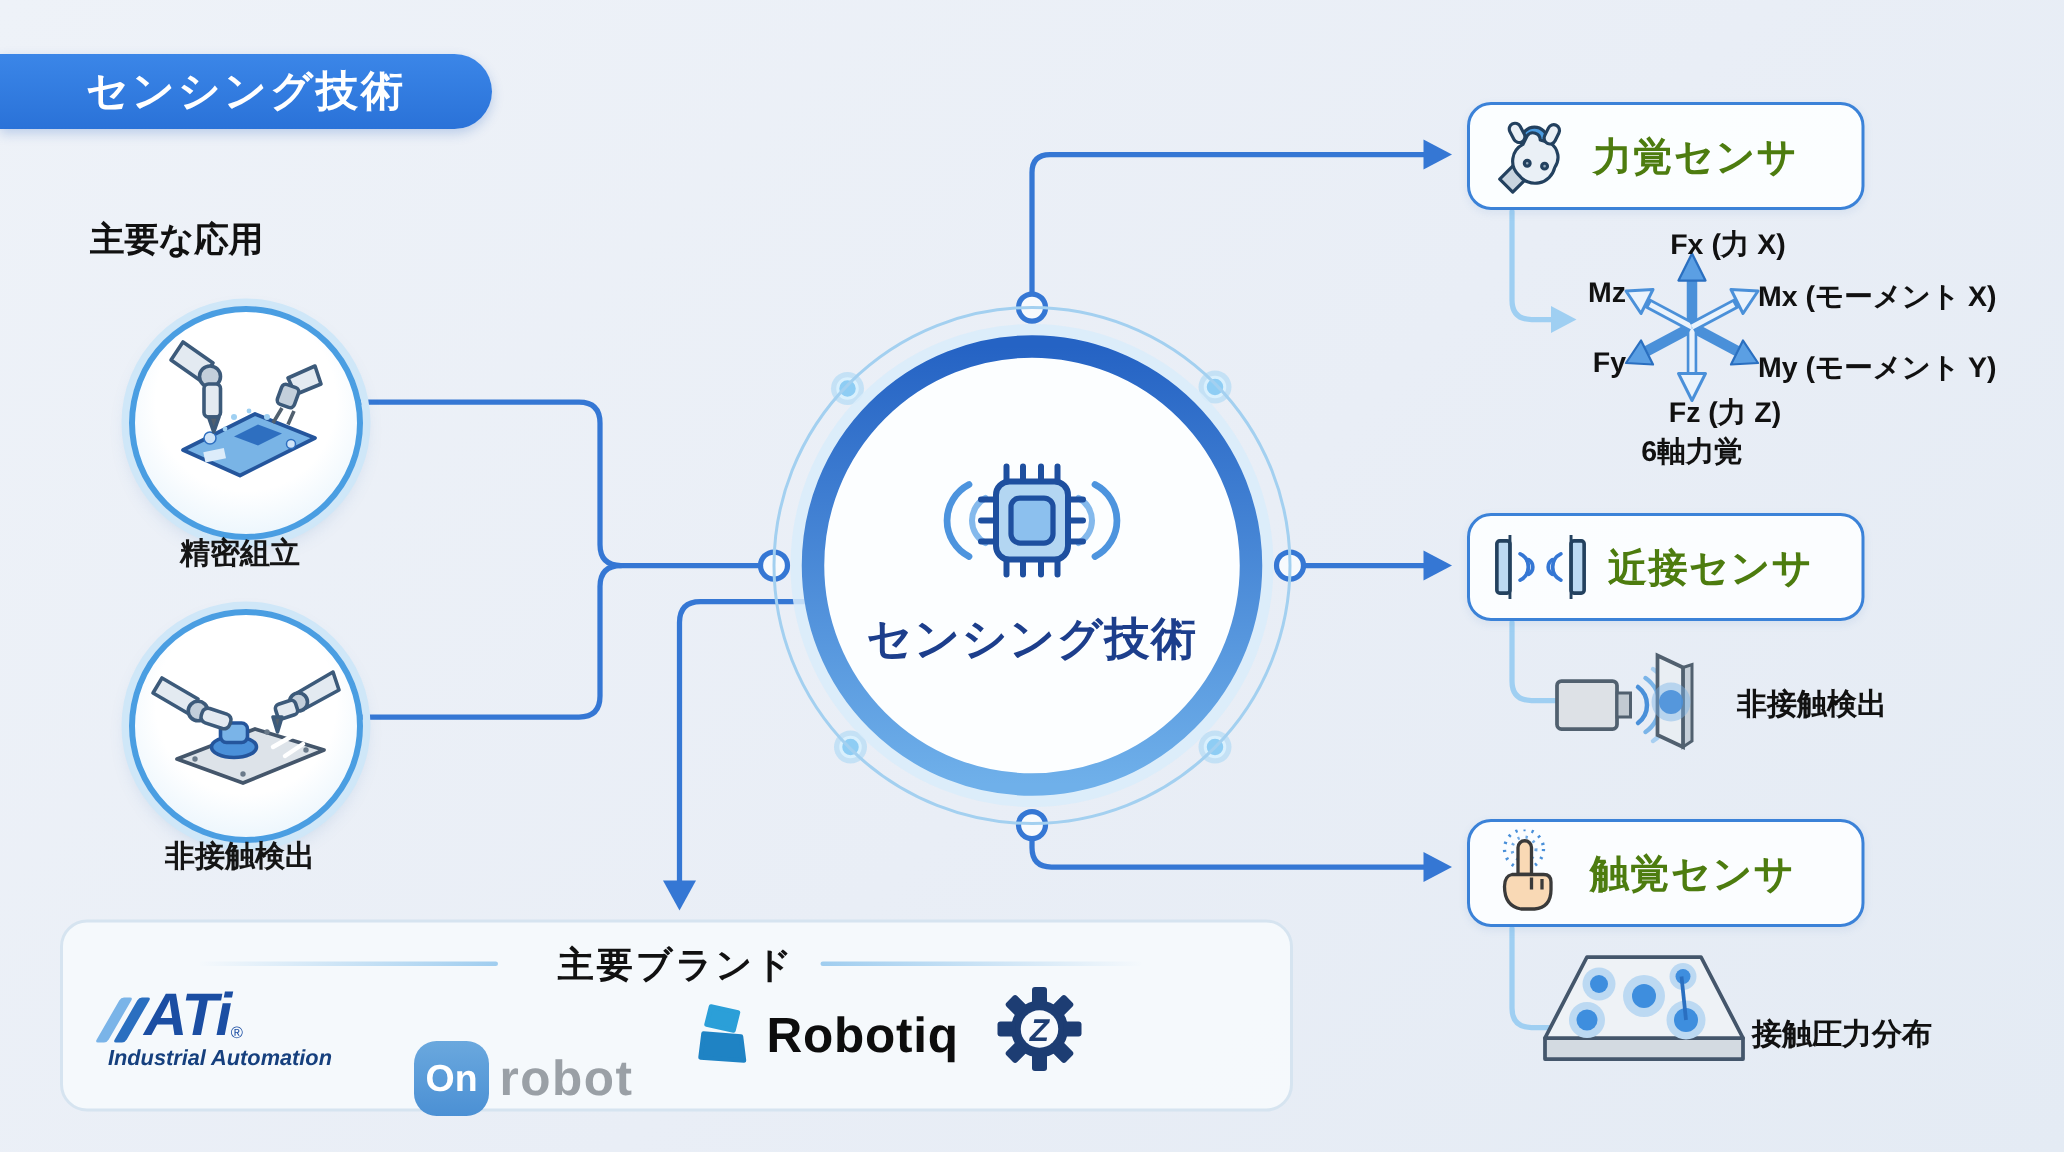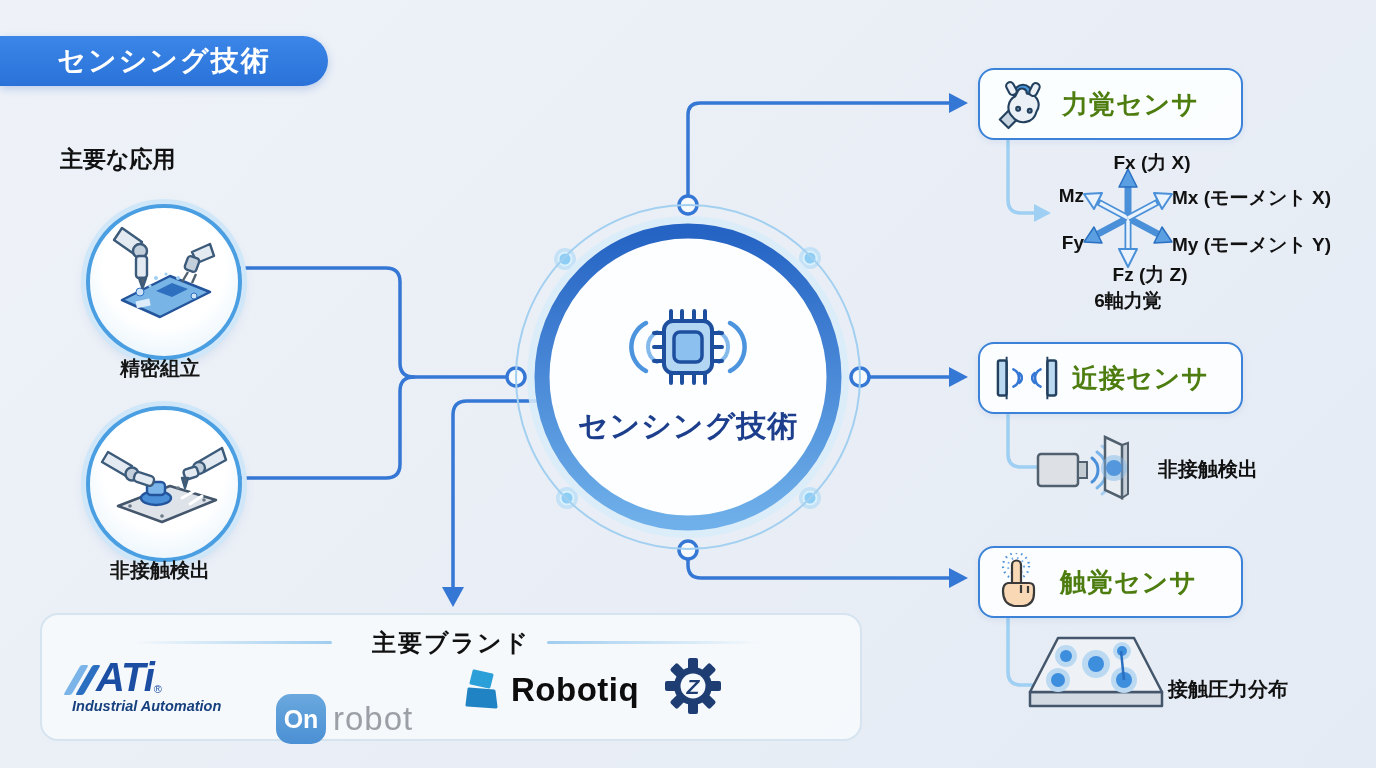--- a/index.html
+++ b/index.html
@@ -50,21 +50,21 @@
   .logo{position:absolute;display:flex;align-items:center;}
   .ati{left:30px;top:44px;flex-direction:column;align-items:flex-start;}
   .ati-row{display:flex;align-items:flex-end;}
   .ati-slash{display:inline-block;width:8px;height:30px;transform:skewX(-30deg);border-radius:2px;margin-right:4px;}
   .ati-name{font-size:40px;font-weight:900;font-style:italic;color:#1b4ea3;letter-spacing:-1px;line-height:.9;}
   .ati-reg{font-size:11px;color:#1b4ea3;vertical-align:top;}
   .ati-sub{font-size:14.5px;font-weight:700;font-style:italic;color:#16407e;margin-top:3px;}
   .onrobot{left:234px;top:50px;margin-top:29px;}
   .on-square{width:50px;height:50px;border-radius:15px;background:linear-gradient(180deg,#6aa8de,#4b90d4);
     display:flex;align-items:center;justify-content:center;color:#fff;font-size:25px;font-weight:800;}
-  .on-robot-text{font-size:33px;font-weight:400;color:#9aa0a6;margin-left:7px;letter-spacing:1px;}
+  .on-robot-text{font-size:33px;font-weight:700;color:#9aa0a6;margin-left:7px;letter-spacing:1px;}
   .robotiq{left:420px;top:54px;}
   .robotiq-text{font-size:33px;font-weight:800;color:#0d0d0d;margin-left:9px;letter-spacing:.5px;}
   .zimmer{left:622px;top:42px;}
   .zimmer-text{display:flex;flex-direction:column;margin-left:8px;color:#1d3d73;font-weight:800;font-size:28px;line-height:1.02;}
   .zimmer-g{margin-left:14px;}
   svg{display:block;}
 </style>
 </head>
 <body>
 

